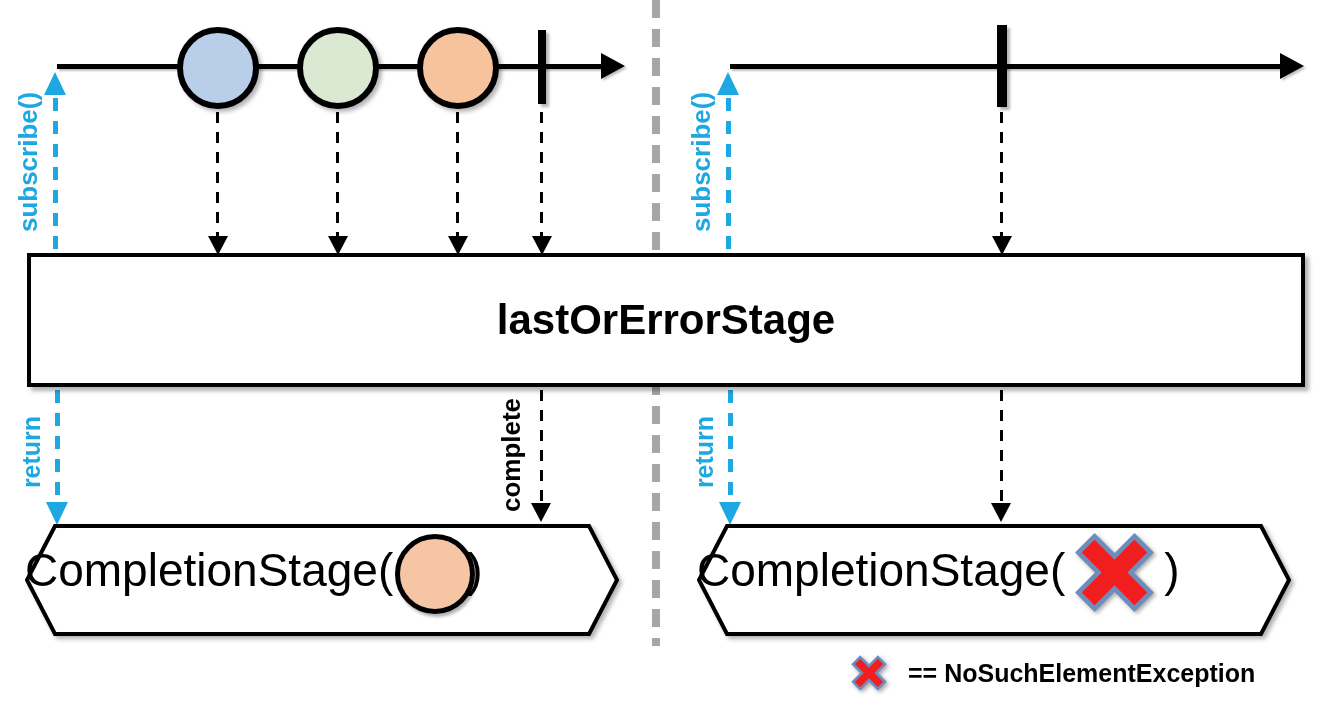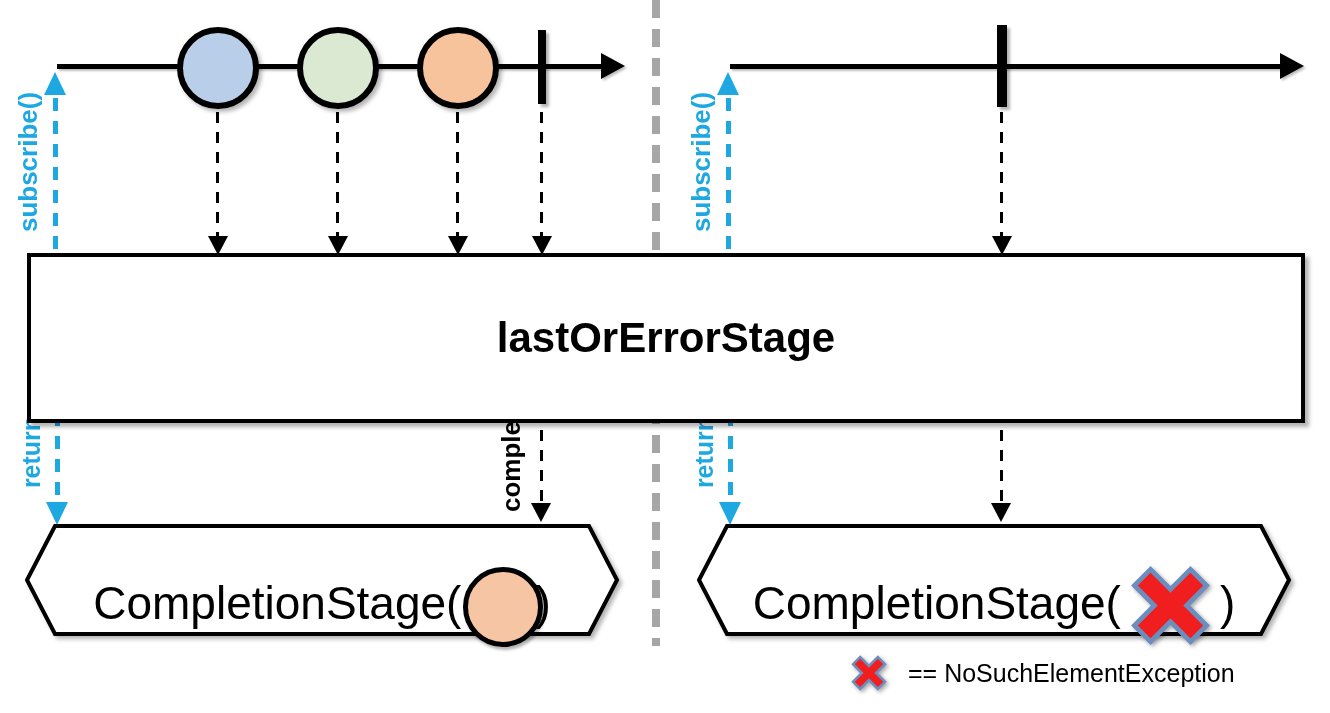--- a/index.html
+++ b/index.html
@@ -44,45 +44,45 @@
   .vlabel { position:absolute; white-space:nowrap; font-weight:bold; z-index:1;
             transform:translate(-50%,-50%) rotate(-90deg); }
   .vlabel.cyan { color:#1ea8e2; }
   .lbl-sub-l { left:28px;  top:162px; font-size:26px; }
   .lbl-sub-r { left:701px; top:162px; font-size:26px; }
   .lbl-ret-l { left:31px;  top:452px; font-size:25px; }
   .lbl-ret-r { left:704px; top:452px; font-size:25px; }
   .lbl-comp  { left:511px; top:455px; font-size:26px; color:#000; }
   .lbl-compex{ position:absolute; left:1016px; top:444px; font-size:26px; font-weight:bold; color:#000; white-space:nowrap; z-index:1; }
   
-  .op-box { position:absolute; left:27px; top:253px; width:1278px; height:170px;
+  .op-box { position:absolute; left:27px; top:253px; width:1278px; height:134px;
             box-sizing:border-box; border:4px solid #000; background:#fff; z-index:2;
             display:flex; align-items:center; justify-content:center;
             box-shadow:4px 4px 4px rgba(0,0,0,.3); }
   .op-box span { font-size:42px; font-weight:bold; color:#000; }
   
   .hex { position:absolute; width:594px; height:112px; z-index:1;
          filter:drop-shadow(3px 3px 2px rgba(0,0,0,.3)); }
   .hex.l { left:25px;  top:524px; }
   .hex.r { left:697px; top:524px; }
   .hex polygon { fill:#fff; stroke:#000; stroke-width:4; }
   .hex-content { position:absolute; width:594px; height:92px; z-index:2;
-                 display:flex; align-items:center; justify-content:center;margin-top:33px; }
+                 display:flex; align-items:center; justify-content:flex-start; }
   .hex-content.l { left:25px;  top:524px; }
   .hex-content.r { left:697px; top:524px; }
   .hex-content .txt { font-size:46px; color:#000; white-space:pre; }
   .result-marble { width:70px; height:70px; border:5px solid #000; border-radius:50%;
                    background:#f6c6a4; margin:0 -8px 0 2px; transform:translateY(4px);
                    box-shadow:2px 3px 3px rgba(0,0,0,.3); flex:0 0 auto; }
   .cross { flex:0 0 auto; filter:drop-shadow(2px 2px 2px rgba(0,0,0,.35)); }
   .cross.big { width:95px; height:95px; margin:0 2px; transform:translateY(2px); }
   
   .legend { position:absolute; left:848px; top:650px; display:flex; align-items:center; z-index:1; }
   .legend .cross.small { width:42px; height:46px; margin-right:18px; }
-  .legend span { font-size:25px; font-weight:normal; color:#000; white-space:nowrap; }
+  .legend span { font-size:25px; font-weight:bold; color:#000; white-space:nowrap; }
 </style>
 </head>
 <body>
 
 <div class="stage">
 
   <div class="divider"></div>
 
   <div class="tl-line l"></div>
   <div class="tl-head l"></div>

